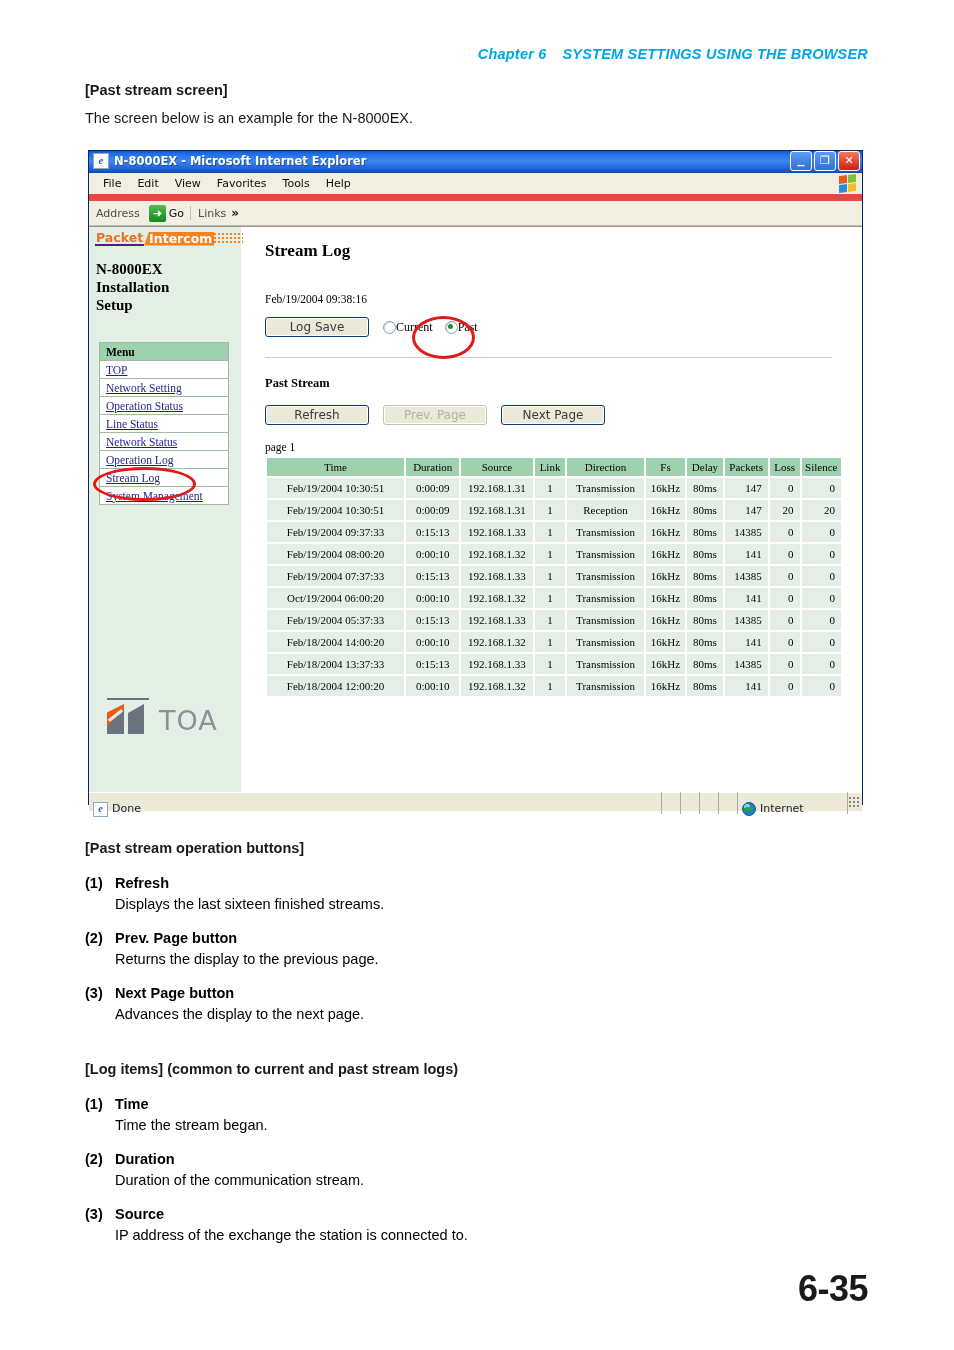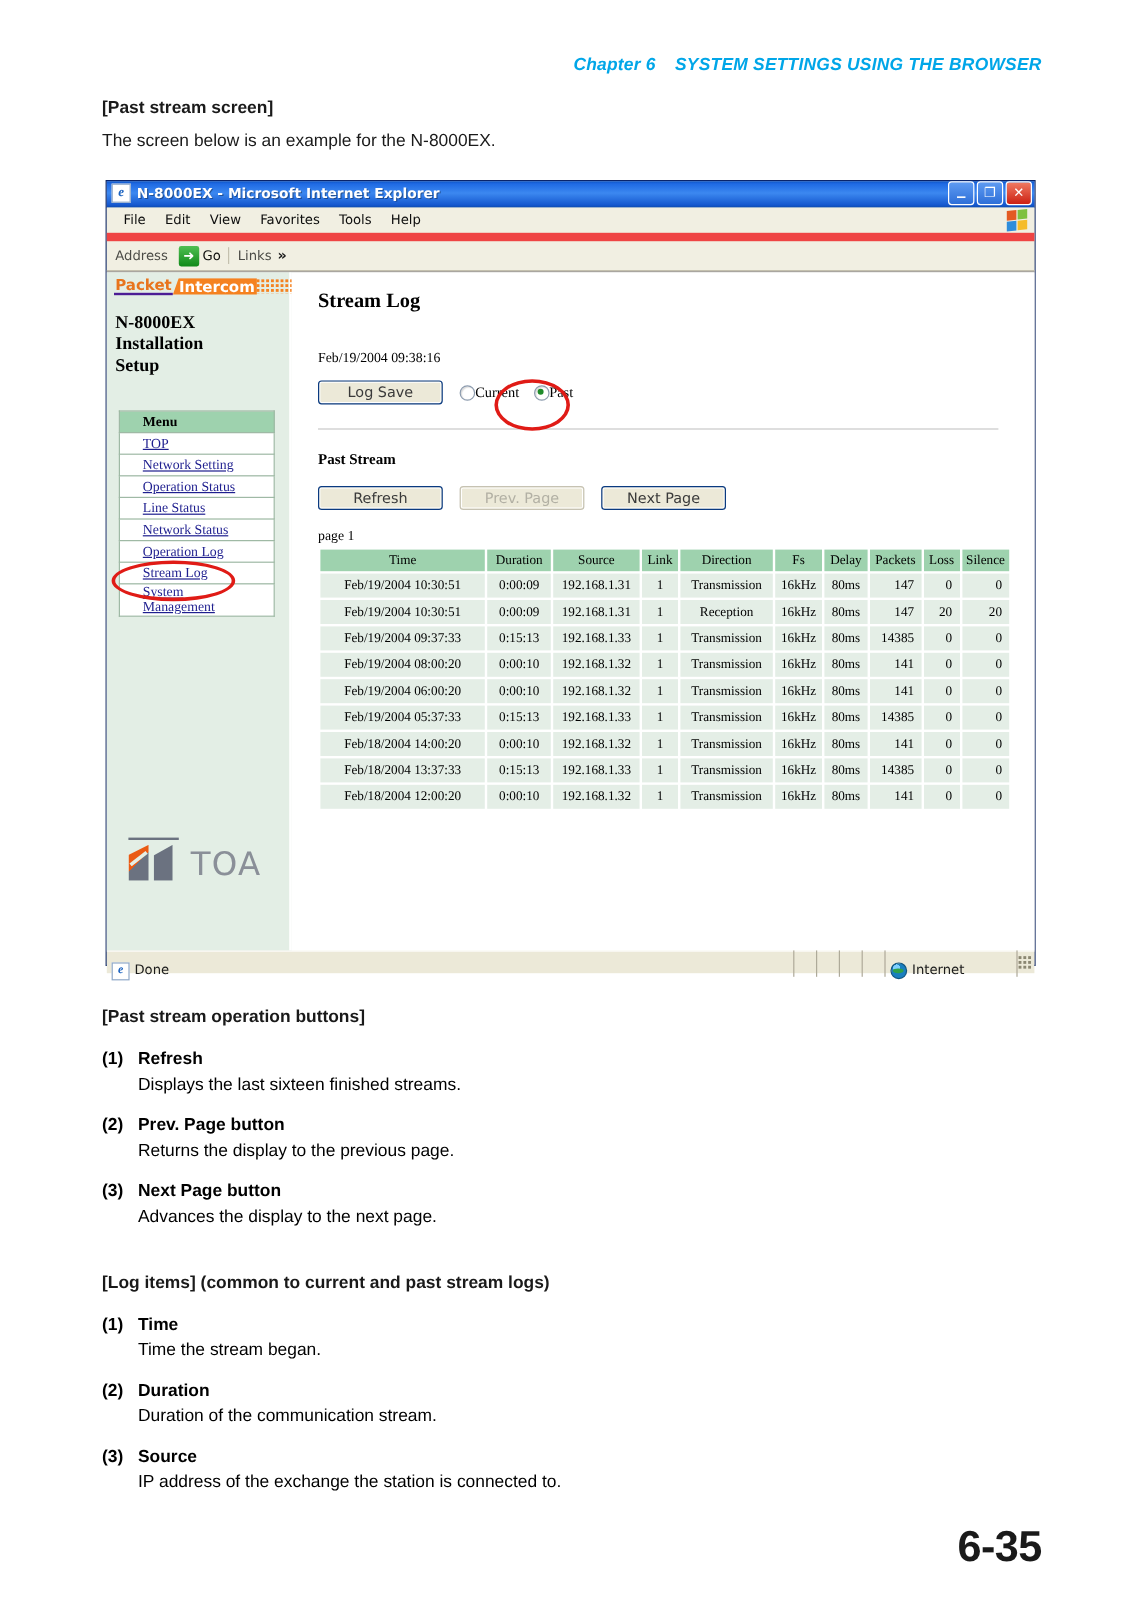--- a/index.html
+++ b/index.html
@@ -254,21 +254,21 @@
     color: #000;
   }
   .menu-table {
     margin: 28px 0 0 10px;
     width: 130px;
     border-collapse: collapse;
     font-family: "Liberation Serif", serif;
   }
   .menu-table td {
     border: 1px solid #9fb9a5;
-    padding: 1px 19px;
+    padding: 1px 6px;
     font-size: 11.5px;
     background: #ffffff;
     height: 15px;
     margin-top: 45px;
   }
   .menu-table td.head {
     background: #9ed2ae;
     font-weight: bold;
   }
   .menu-table td a {
@@ -630,21 +630,33 @@
             <td class="c">192.168.1.32</td>
             <td class="c">1</td>
             <td class="c">Transmission</td>
             <td class="c">16kHz</td>
             <td class="c">80ms</td>
             <td class="r">141</td>
             <td class="r">0</td>
             <td class="r">0</td>
           </tr>
           <tr>
-            <td class="c">Feb/19/2004 06:00:20</td>
+            <td class="c">Feb/19/2004 07:37:33</td>
+            <td class="c">0:15:13</td>
+            <td class="c">192.168.1.33</td>
+            <td class="c">1</td>
+            <td class="c">Transmission</td>
+            <td class="c">16kHz</td>
+            <td class="c">80ms</td>
+            <td class="r">14385</td>
+            <td class="r">0</td>
+            <td class="r">0</td>
+          </tr>
+          <tr>
+            <td class="c">Oct/19/2004 06:00:20</td>
             <td class="c">0:00:10</td>
             <td class="c">192.168.1.32</td>
             <td class="c">1</td>
             <td class="c">Transmission</td>
             <td class="c">16kHz</td>
             <td class="c">80ms</td>
             <td class="r">141</td>
             <td class="r">0</td>
             <td class="r">0</td>
           </tr>

